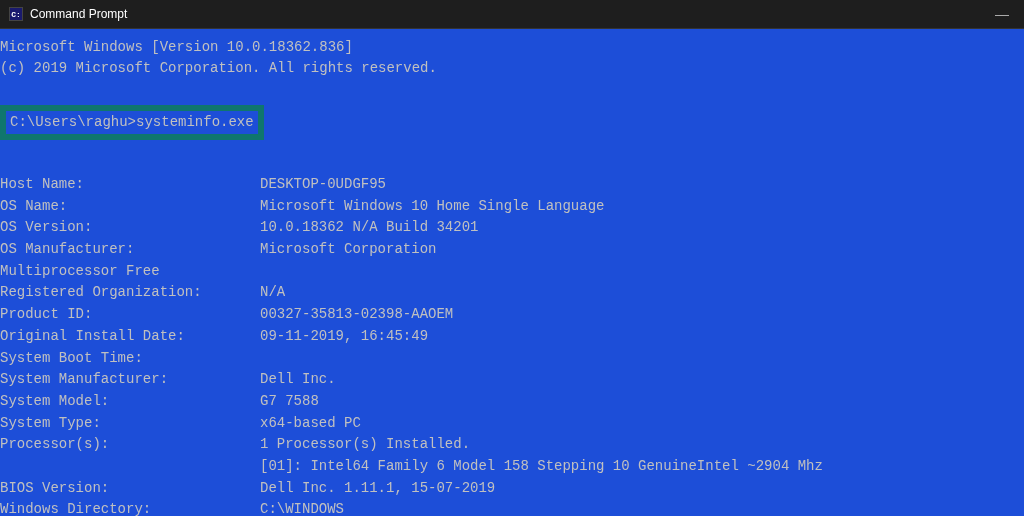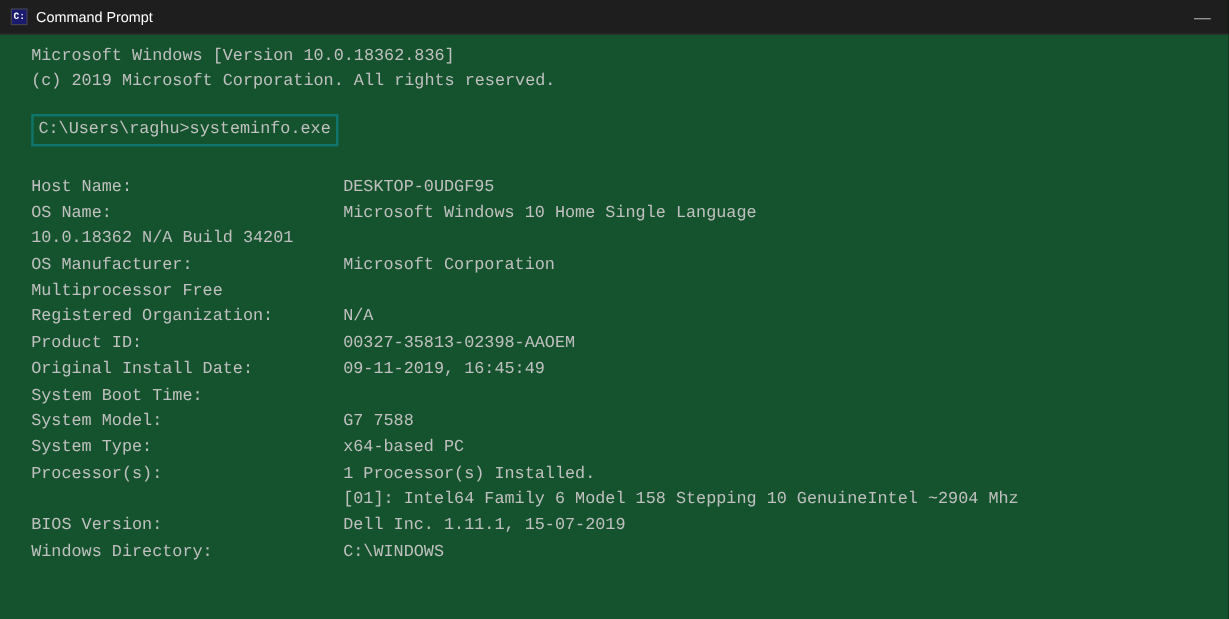--- a/index.html
+++ b/index.html
@@ -75,39 +75,39 @@
       justify-content: center;
       font-size: 14px;
       color: #aaa;
       cursor: pointer;
       background: transparent;
       border: none;
       font-family: Arial, sans-serif;
     }
 
     .terminal-body {
-      background: #14532d;
-      padding: 8px 26px;
+      background: #1d4ed8;
+      padding: 8px 0;
       height: calc(516px - 29px);
       overflow-y: auto;
       font-size: 14px;
       line-height: 1.5;
     }
 
     .line {
       white-space: pre;
       color: #c0c0c0;
     }
 
     .command-line {
       display: inline-block;
-      border: 2px solid #0f766e;
+      border: 6px solid #0f766e;
       padding: 1px 4px;
       color: #c0c0c0;
-      margin: 10px 0;
+      margin: 20px 0;
     }
 
     .label-col {
       display: inline-block;
       width: 260px;
       color: #c0c0c0;
     }
 
     .value-col {
       color: #c0c0c0;
@@ -149,20 +149,21 @@
   <div id="sysinfo-rows">
       <div class="info-row">
         <span class="label-col">Host Name:</span>
         <span class="value-col">DESKTOP-0UDGF95</span>
       </div>
       <div class="info-row">
         <span class="label-col">OS Name:</span>
         <span class="value-col">Microsoft Windows 10 Home Single Language</span>
       </div>
       <div class="info-row">
+        <span class="label-col">OS Version:</span>
         <span class="value-col">10.0.18362 N/A Build 34201</span>
       </div>
       <div class="info-row">
         <span class="label-col">OS Manufacturer:</span>
         <span class="value-col">Microsoft Corporation</span>
       </div>
       <div class="info-row">
         <span class="value-col">Multiprocessor Free</span>
       </div>
       <div class="info-row">
@@ -174,20 +175,24 @@
         <span class="value-col">00327-35813-02398-AAOEM</span>
       </div>
       <div class="info-row">
         <span class="label-col">Original Install Date:</span>
         <span class="value-col">09-11-2019, 16:45:49</span>
       </div>
       <div class="info-row">
         <span class="label-col">System Boot Time:</span>
       </div>
       <div class="info-row">
+        <span class="label-col">System Manufacturer:</span>
+        <span class="value-col">Dell Inc.</span>
+      </div>
+      <div class="info-row">
         <span class="label-col">System Model:</span>
         <span class="value-col">G7 7588</span>
       </div>
       <div class="info-row">
         <span class="label-col">System Type:</span>
         <span class="value-col">x64-based PC</span>
       </div>
       <div class="info-row">
         <span class="label-col">Processor(s):</span>
         <span class="value-col">1 Processor(s) Installed.</span>

